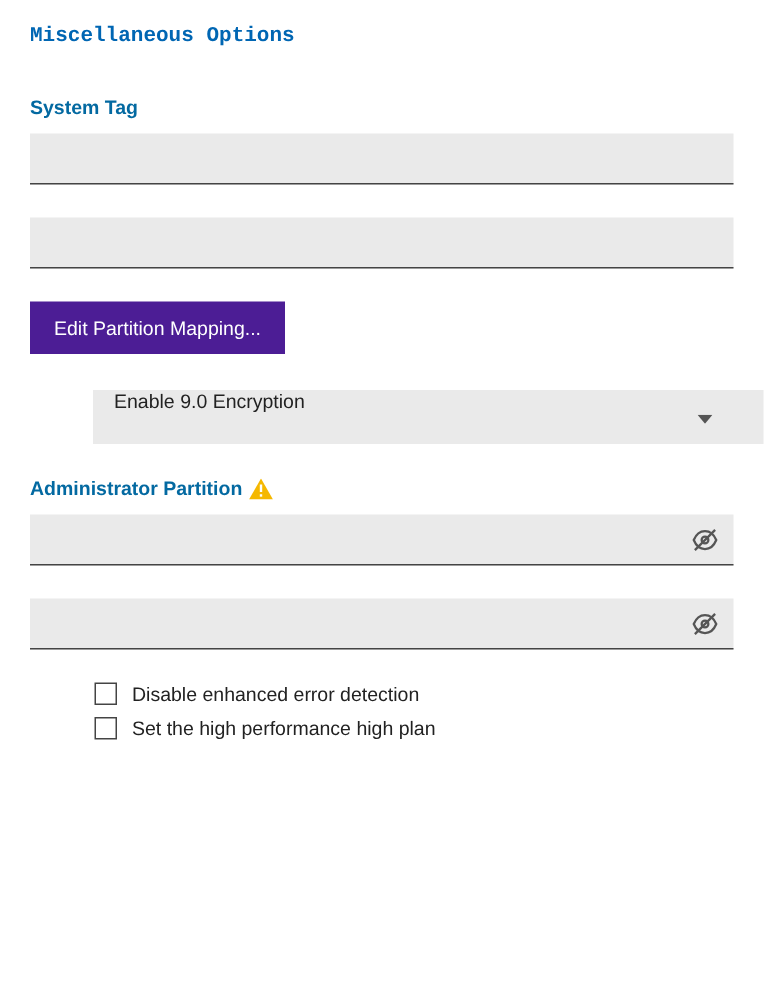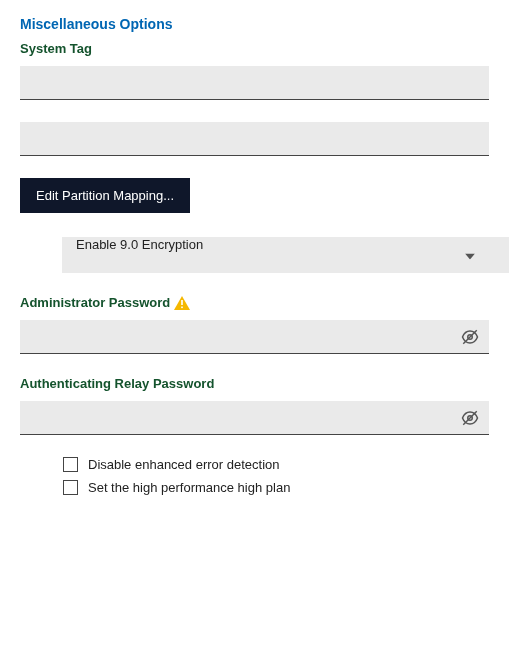--- a/index.html
+++ b/index.html
@@ -9,26 +9,27 @@
     font-family: Arial, Helvetica, sans-serif;
     font-size: 13px;
     color: #222;
     background: #fff;
     width: 509px;
   }
   .section-title {
     color: #0066b3;
     font-weight: bold;
     font-size: 14px;
-    margin-bottom: 9px;
+    margin-bottom: 32px;
+    font-family: Liberation Mono, monospace;
   }
   .field-label {
     font-weight: bold;
     font-size: 13px;
-    color: #14532d;
+    color: #0369a1;
     margin-bottom: 10px;
     display: flex;
     align-items: center;
     gap: 4px;
   }
   .field-block {
     margin-bottom: 22px;
   }
   .text-input {
     width: 100%;
@@ -50,21 +51,21 @@
     top: 50%;
     transform: translateY(-50%);
     cursor: pointer;
     width: 18px;
     height: 18px;
     display: flex;
     align-items: center;
     justify-content: center;
   }
   .btn-primary {
-    background: #0f172a;
+    background: #4c1d95;
     color: #fff;
     border: none;
     padding: 10px 16px;
     font-size: 13px;
     cursor: pointer;
     margin-bottom: 14px;
     text-align: right;
   }
   .select-wrap {
     position: relative;
@@ -136,21 +137,21 @@
     <span class="select-caret">
       <svg width="10" height="6" viewBox="0 0 10 6">
           <path d="M0 0 L5 6 L10 0 Z" fill="#555"></path>
         </svg>
     </span>
   </div>
 </div>
 
 <div class="field-block">
   <div class="field-label">
-    <span>Administrator Password</span>
+    <span>Administrator Partition</span>
     <span class="warning-icon">
       <svg width="16" height="14" viewBox="0 0 16 14">
         <path d="M8 0 L16 14 L0 14 Z" fill="#f5b800"></path>
         <rect x="7.2" y="4" width="1.6" height="5" fill="#fff"></rect>
         <rect x="7.2" y="10.5" width="1.6" height="1.6" fill="#fff"></rect>
       </svg>
     </span>
   </div>
   <div class="password-wrap">
     <input type="password" class="text-input" value="" style="">
@@ -158,21 +159,20 @@
       <svg class="eye-svg" width="18" height="18" viewBox="0 0 24 24" fill="none" stroke-width="2">
         <path d="M2 12 C4 7 8 4 12 4 C16 4 20 7 22 12 C20 17 16 20 12 20 C8 20 4 17 2 12 Z"></path>
         <circle cx="12" cy="12" r="3"></circle>
         <line x1="3" y1="21" x2="21" y2="3"></line>
       </svg>
     </span>
   </div>
 </div>
 
 <div class="field-block">
-  <div class="field-label">Authenticating Relay Password</div>
   <div class="password-wrap">
     <input type="password" class="text-input" value="" style="">
     <span class="eye-toggle">
       <svg class="eye-svg" width="18" height="18" viewBox="0 0 24 24" fill="none" stroke-width="2">
         <path d="M2 12 C4 7 8 4 12 4 C16 4 20 7 22 12 C20 17 16 20 12 20 C8 20 4 17 2 12 Z"></path>
         <circle cx="12" cy="12" r="3"></circle>
         <line x1="3" y1="21" x2="21" y2="3"></line>
       </svg>
     </span>
   </div>

